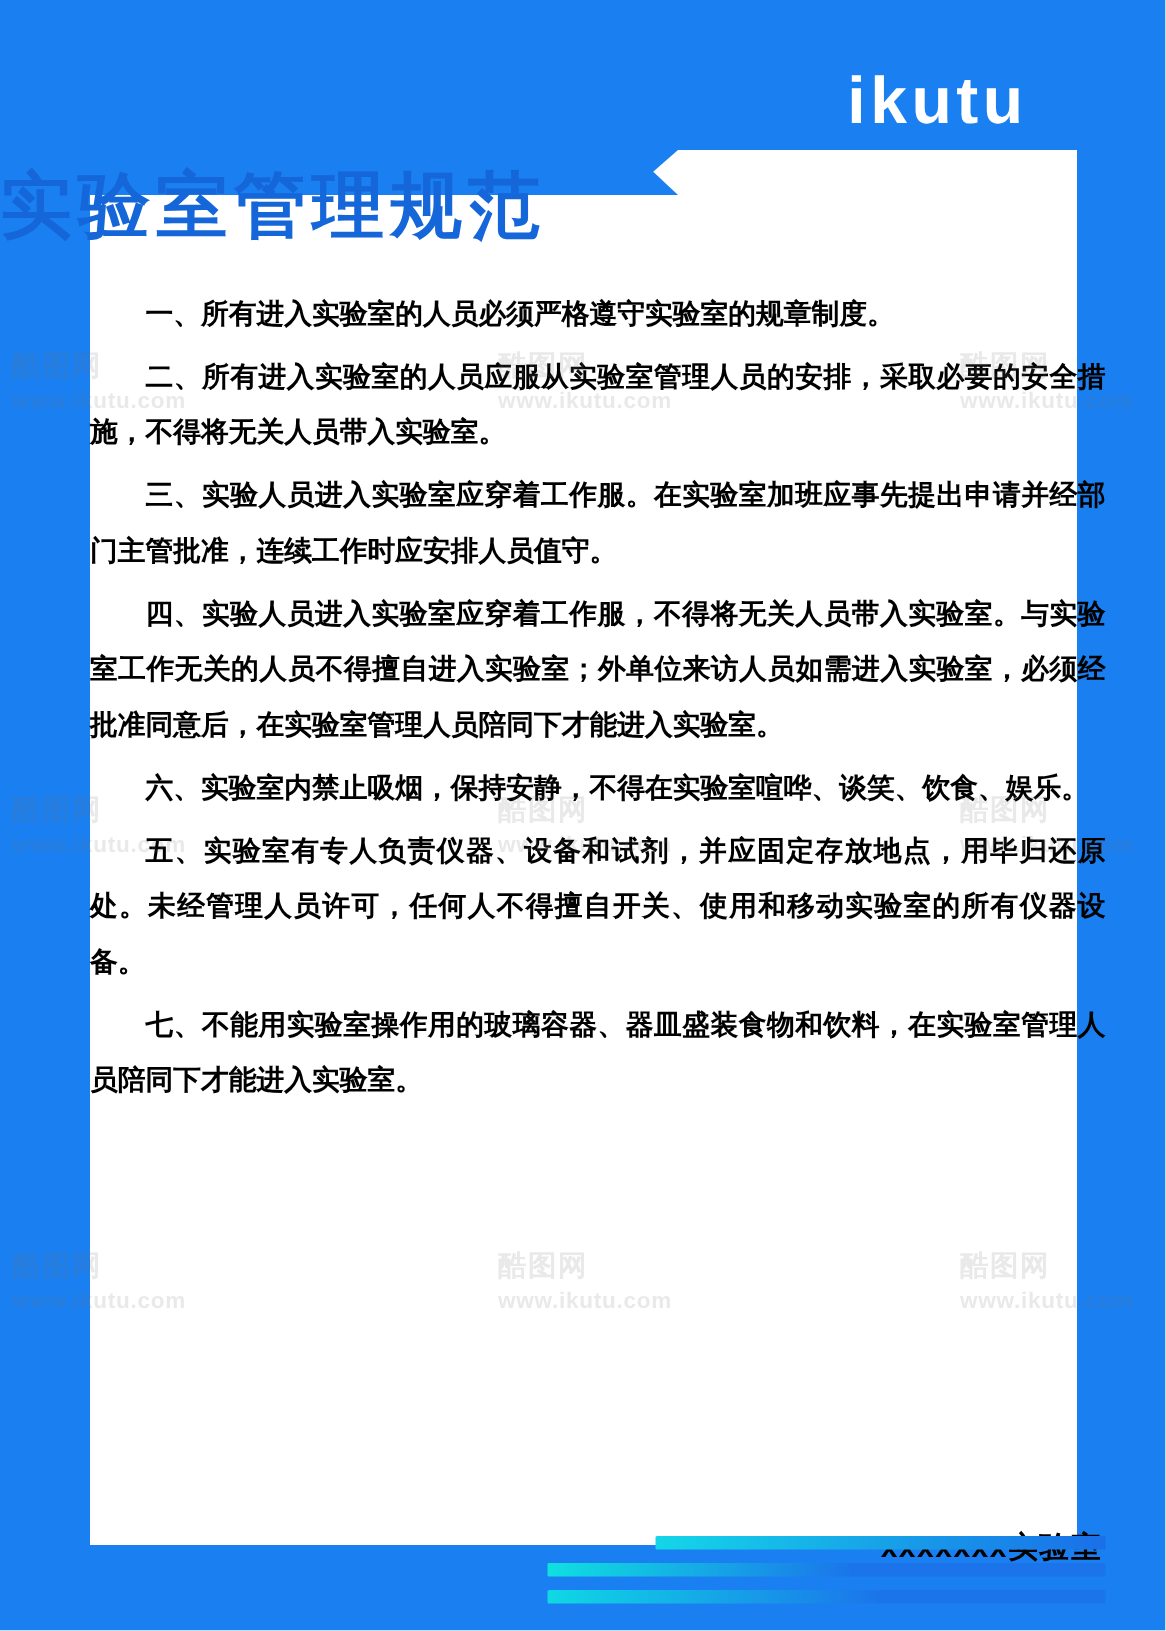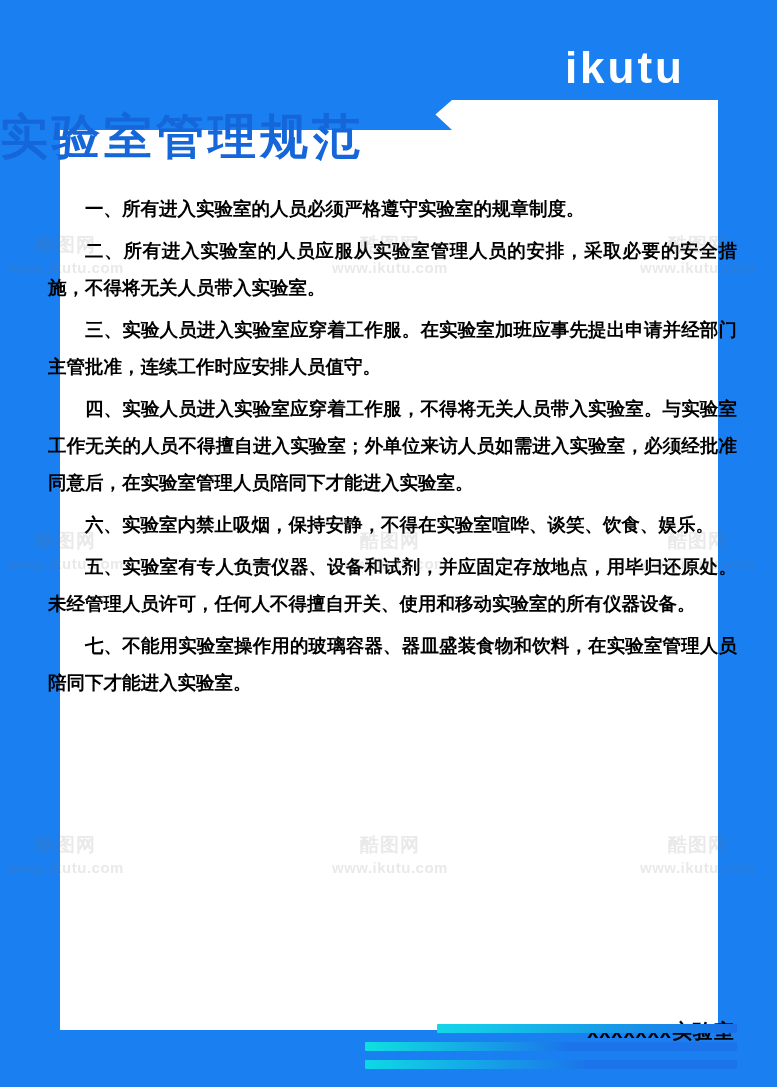--- a/index.html
+++ b/index.html
@@ -76,21 +76,21 @@
     left: 48px;
     right: 40px;
     top: 190px;
     color: #000000;
     font-size: 18.5px;
     font-weight: bold;
     line-height: 2.0;
     text-align: justify;
   }
   .para {
-    margin: 0 0 5px 0;
+    margin: 0 0 5px 12px;
     text-indent: 2em;
   }
 
   
   .signature {
     position: absolute;
     right: 42px;
     bottom: 42px;
     font-size: 20px;
     font-weight: bold;
@@ -134,21 +134,20 @@
   
   .watermark {
     position: absolute;
     color: rgba(120, 120, 120, 0.16);
     font-size: 15px;
     font-weight: bold;
     white-space: nowrap;
     transform: rotate(0deg);
     pointer-events: none;
     line-height: 1.35;
-    text-align: center;
   }
   .watermark .wm-main {
     font-size: 19px;
     letter-spacing: 1px;
   }
   .watermark .wm-sub {
     font-size: 15px;
     letter-spacing: 0.5px;
   }
   .wm-a { left: 8px;   top: 232px; }

